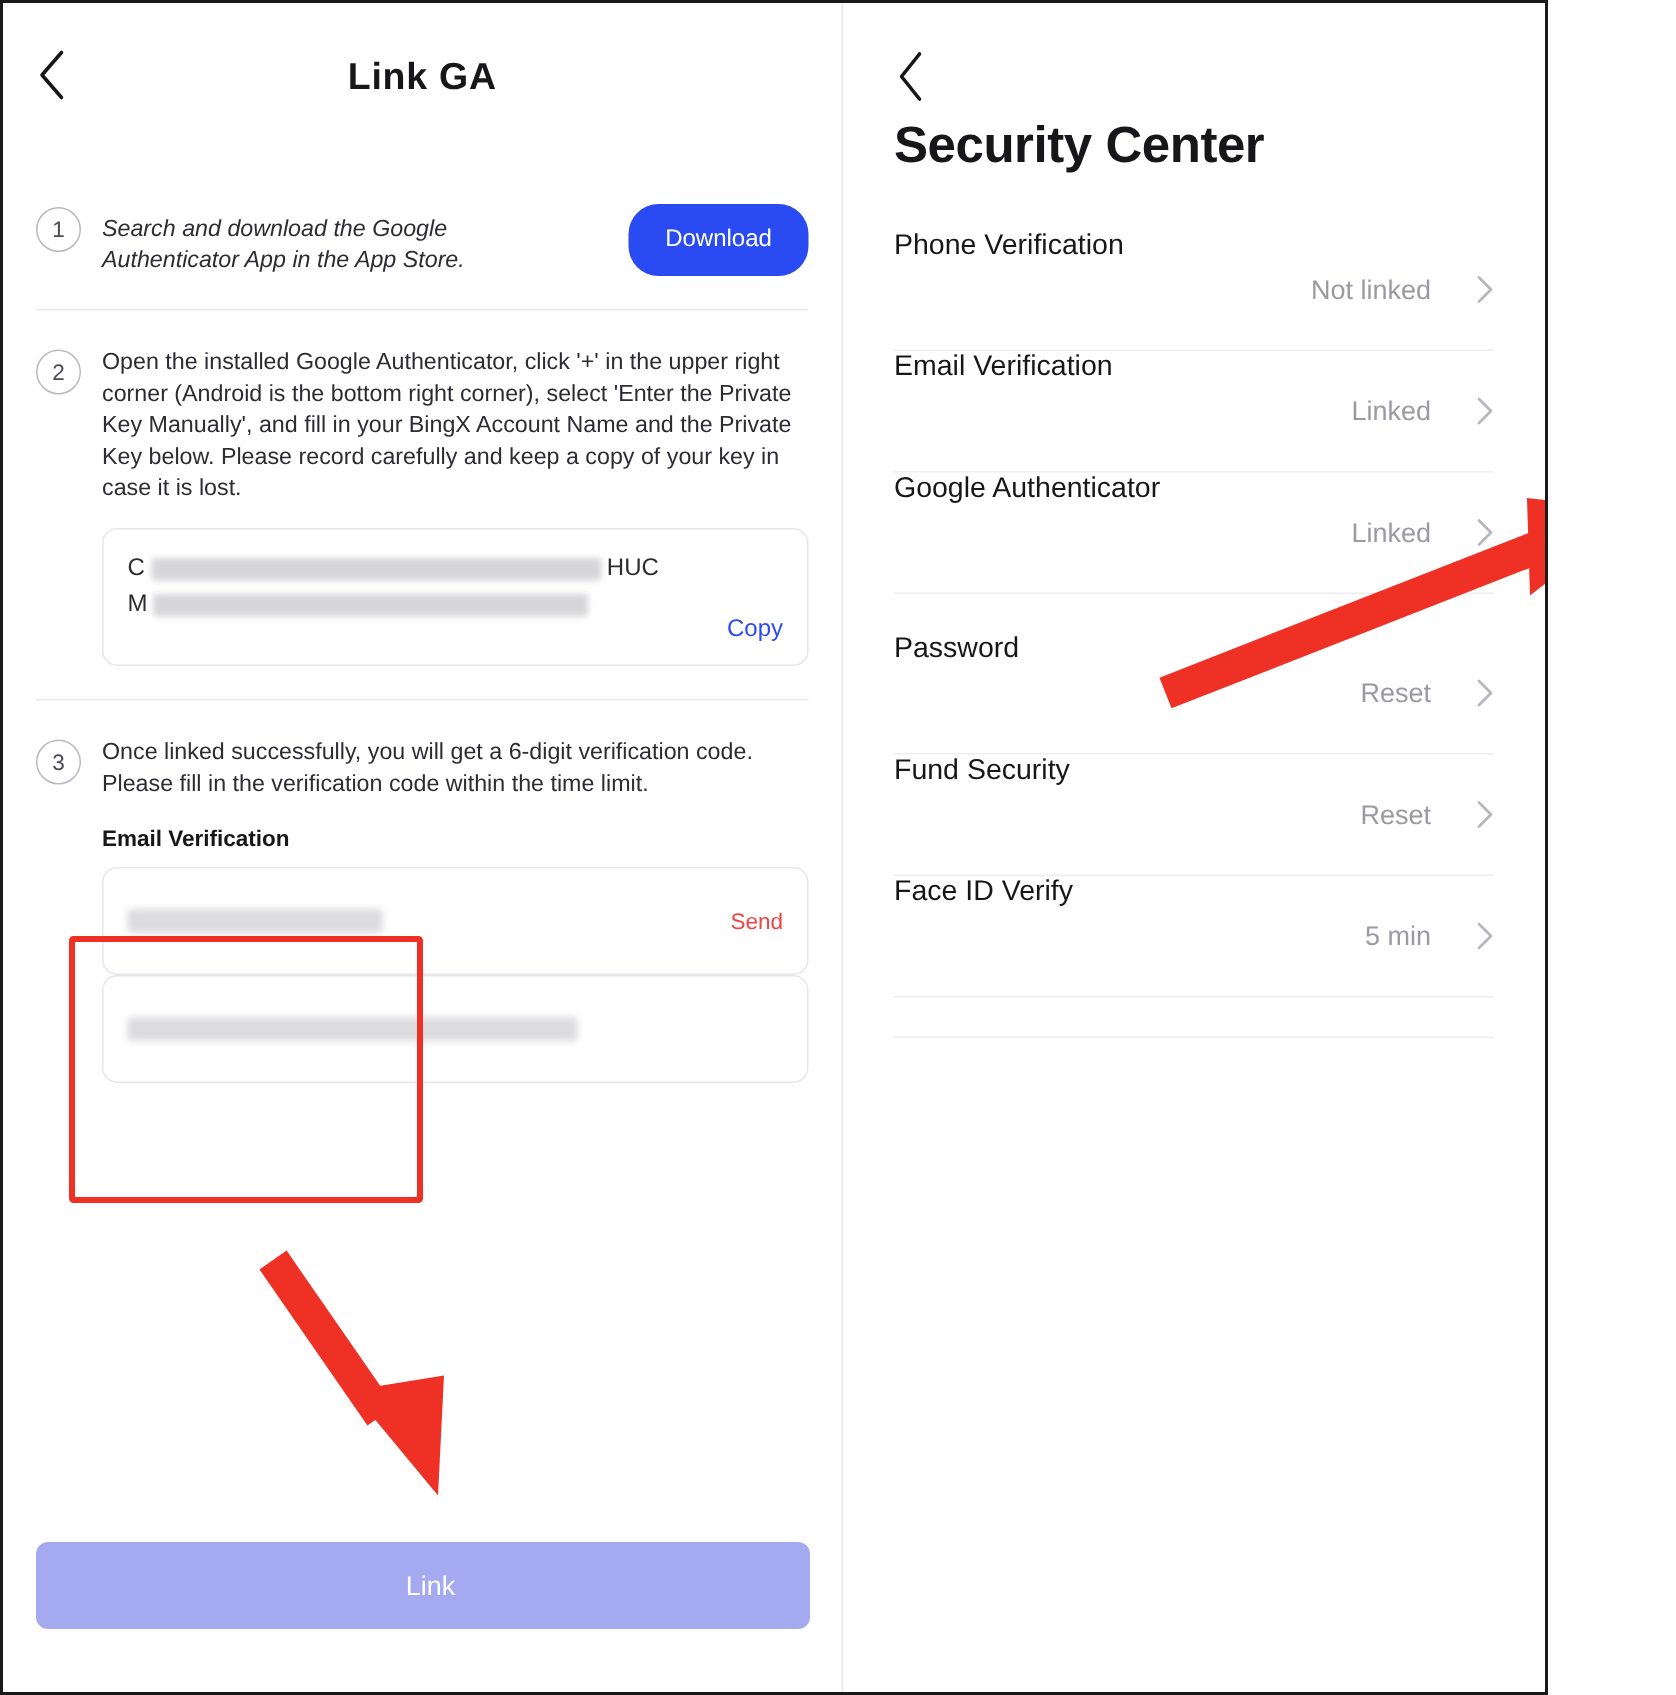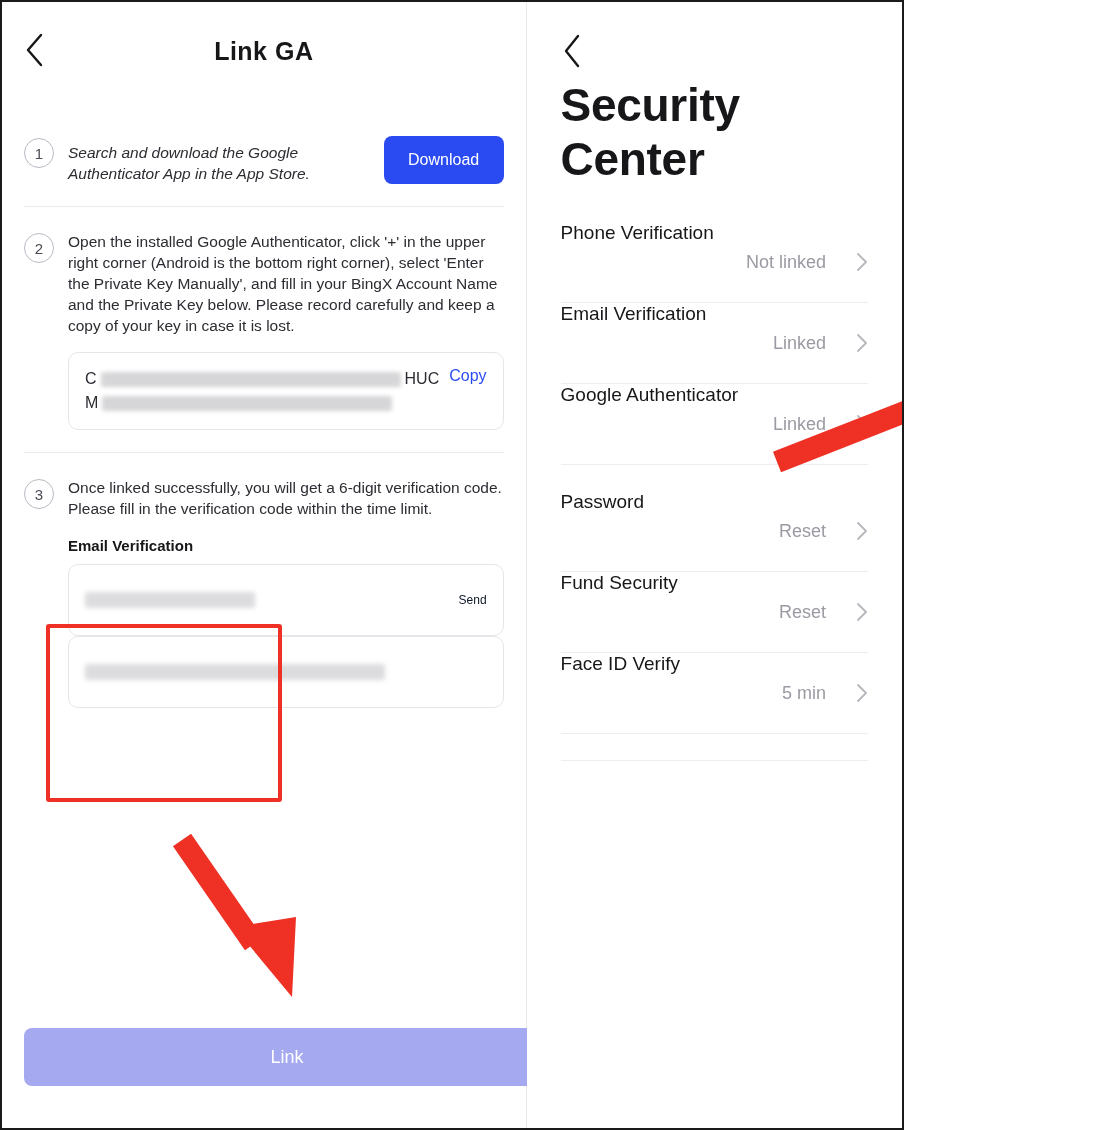--- a/index.html
+++ b/index.html
@@ -3,21 +3,21 @@
 <meta charset="utf-8">
 <style>
   * { box-sizing: border-box; }
   html, body {
     margin: 0; padding: 0;
     background: #ffffff;
     font-family: "Liberation Sans", sans-serif;
   }
   #root {
     position: relative;
-    width: 904px;
+    width: 1032px;
     height: 1130px;
     background: #ffffff;
     border: 2px solid #1a1a1a;
     overflow: hidden;
   }
   .panes {
     display: flex;
     width: 100%;
     height: 100%;
   }
@@ -82,21 +82,21 @@
   }
   .step1-text { max-width: 300px; padding-top: 6px; font-style: italic; }
   .download-btn {
     flex: 0 0 auto;
     width: 120px;
     height: 48px;
     background: #2b4bf2;
     color: #ffffff;
     font-size: 16px;
     border: none;
-    border-radius: 8px;
+    border-radius: 20px;
     cursor: pointer;
     font-family: "Liberation Sans", sans-serif;
   }
   .divider {
     height: 1px;
     background: #eaeaee;
     margin: 22px 22px 0 22px;
   }
   .sec1 { padding-top: 36px; }
   .sec2 { padding-top: 24px; }
@@ -126,20 +126,21 @@
     border-radius: 2px;
     filter: blur(2.2px);
     margin: 0 4px;
   }
   .copy-link {
     flex: 0 0 auto;
     color: #2b4bf2;
     font-size: 16px;
     cursor: pointer;
     padding-left: 10px;
+    margin-top: 44px;
   }
   .field-label {
     font-size: 15px;
     font-weight: bold;
     color: #17171a;
     margin: 18px 0 10px 0;
   }
   .input-box {
     border: 1px solid #e6e6ea;
     border-radius: 10px;
@@ -151,22 +152,22 @@
     background: #fff;
   }
   .input-blur {
     height: 16px;
     width: 170px;
     background: #dcdcdf;
     border-radius: 2px;
     filter: blur(2.5px);
   }
   .send-link {
-    color: #0f172a;
-    font-size: 12px;
+    color: #ef4444;
+    font-size: 15px;
     cursor: pointer;
   }
   .link-btn {
     position: absolute;
     left: 22px;
     bottom: 42px;
     width: 516px;
     height: 58px;
     background: #a5a9f0;
     color: #ffffff;
@@ -199,21 +200,21 @@
   .right-back {
     position: absolute;
     left: 34px;
     top: 30px;
     width: 24px;
     height: 38px;
     cursor: pointer;
   }
   .right-title {
     padding-top: 76px;
-    font-size: 46px;
+    font-size: 34px;
     font-weight: bold;
     color: #17171a;
     letter-spacing: -0.3px;
   }
   .sec-list { margin-top: 36px; }
   .sec-row {
     display: flex;
     justify-content: space-between;
     height: 80px;
     cursor: pointer;

